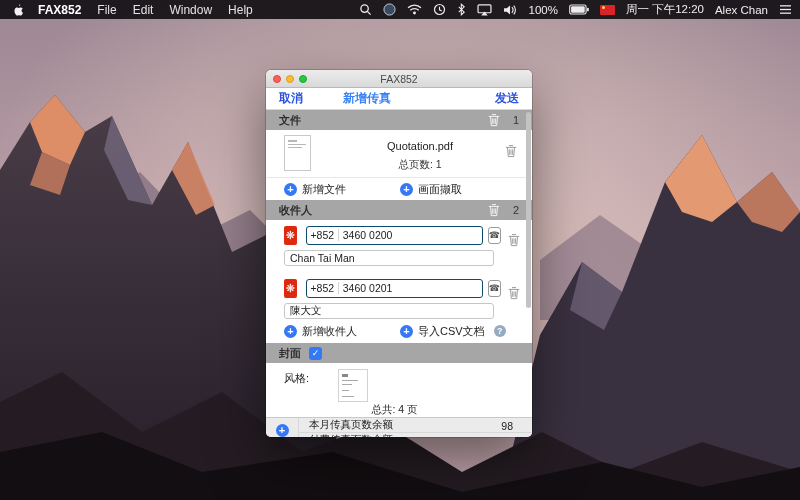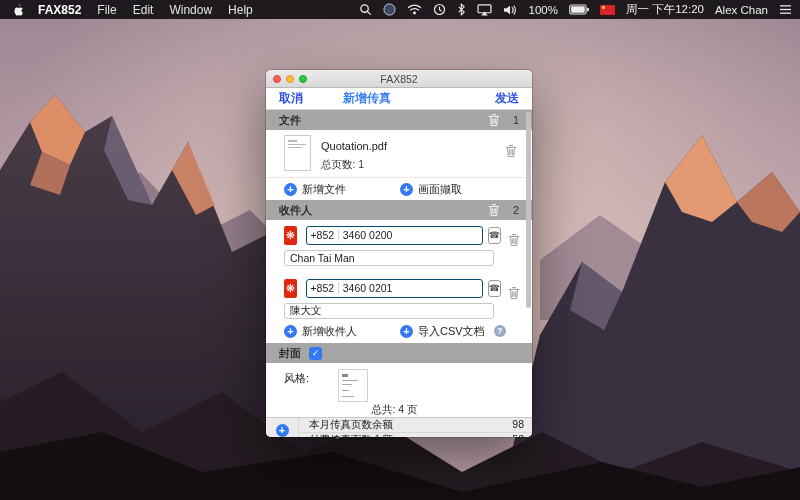--- a/index.html
+++ b/index.html
@@ -47,21 +47,21 @@
     font-weight:bold; color:#2e2e2e; font-size:11px; }
   .sec-hdr .spacer { flex:1; }
   .sec-hdr .count { width:18px; text-align:right; color:#333; font-weight:normal; }
   .trash { color:#9a9a9a; background:none; border:none; padding:0; cursor:pointer; line-height:0; }
   .trash.white { color:#f4f4f4; }
 
   .file-row { position:relative; padding:6px 13px 0 18px; height:47px; background:#fff; }
   .doc-thumb { position:absolute; left:18px; top:5px; width:27px; height:36px; background:#fff;
     border:1px solid #c9c9c9; }
   .doc-thumb i { position:absolute; display:block; background:#b8b8b8; height:1px; }
-  .file-meta { margin-left:37px; }
+  .file-meta { margin-left:37px;text-align:center; }
   .file-name { font-size:11px; color:#222; margin-top:4px; }
   .file-pages { font-size:10.5px; color:#333; margin-top:6px; }
   .file-row .trash { position:absolute; right:14px; top:14px; }
 
   .add-row { position:relative; height:23px; border-top:1px solid #e6e6e6; background:#fff;
     display:flex; align-items:center; padding-left:18px; }
   .add-btn { display:flex; align-items:center; gap:5px; background:none; border:none;
     font-family:inherit; font-size:11px; color:#222; cursor:pointer; padding:0; }
   .add-btn.second { position:absolute; left:134px; }
   .pluscircle { width:13px; height:13px; border-radius:50%; background:#3478f6; color:#fff;
@@ -103,21 +103,21 @@
   .cover-thumb i { position:absolute; display:block; background:#aaa; height:1px; }
 
   .total-row { height:14px; background:#fff; text-align:center; padding-right:9px;
     font-size:10.5px; color:#222; }
 
   .footer { position:relative; border-top:1px solid #c9c9c9; background:#ebebeb; height:26px;
     display:flex; }
   .footer .plus-col { width:33px; border-right:1px solid #d8d8d8; display:flex;
     align-items:center; justify-content:center; }
   .footer .rows { flex:1; display:flex; flex-direction:column; }
-  .f-row { flex:1; display:flex; align-items:flex-start; padding:0 8px 0 10px; font-size:10.5px;
+  .f-row { flex:1; display:flex; align-items:flex-end; padding:0 19px 0 10px; font-size:10.5px;
     color:#222; }
   .f-row + .f-row { border-top:1px solid #d8d8d8; }
   .f-row .lbl { flex:1; }
   .scroll-thumb { position:absolute; right:1px; top:42px; width:5px; height:196px;
     background:#c3c3c3; border-radius:3px; z-index:12; }
 </style>
 </head>
 <body>
 
 <div class="wallpaper">

